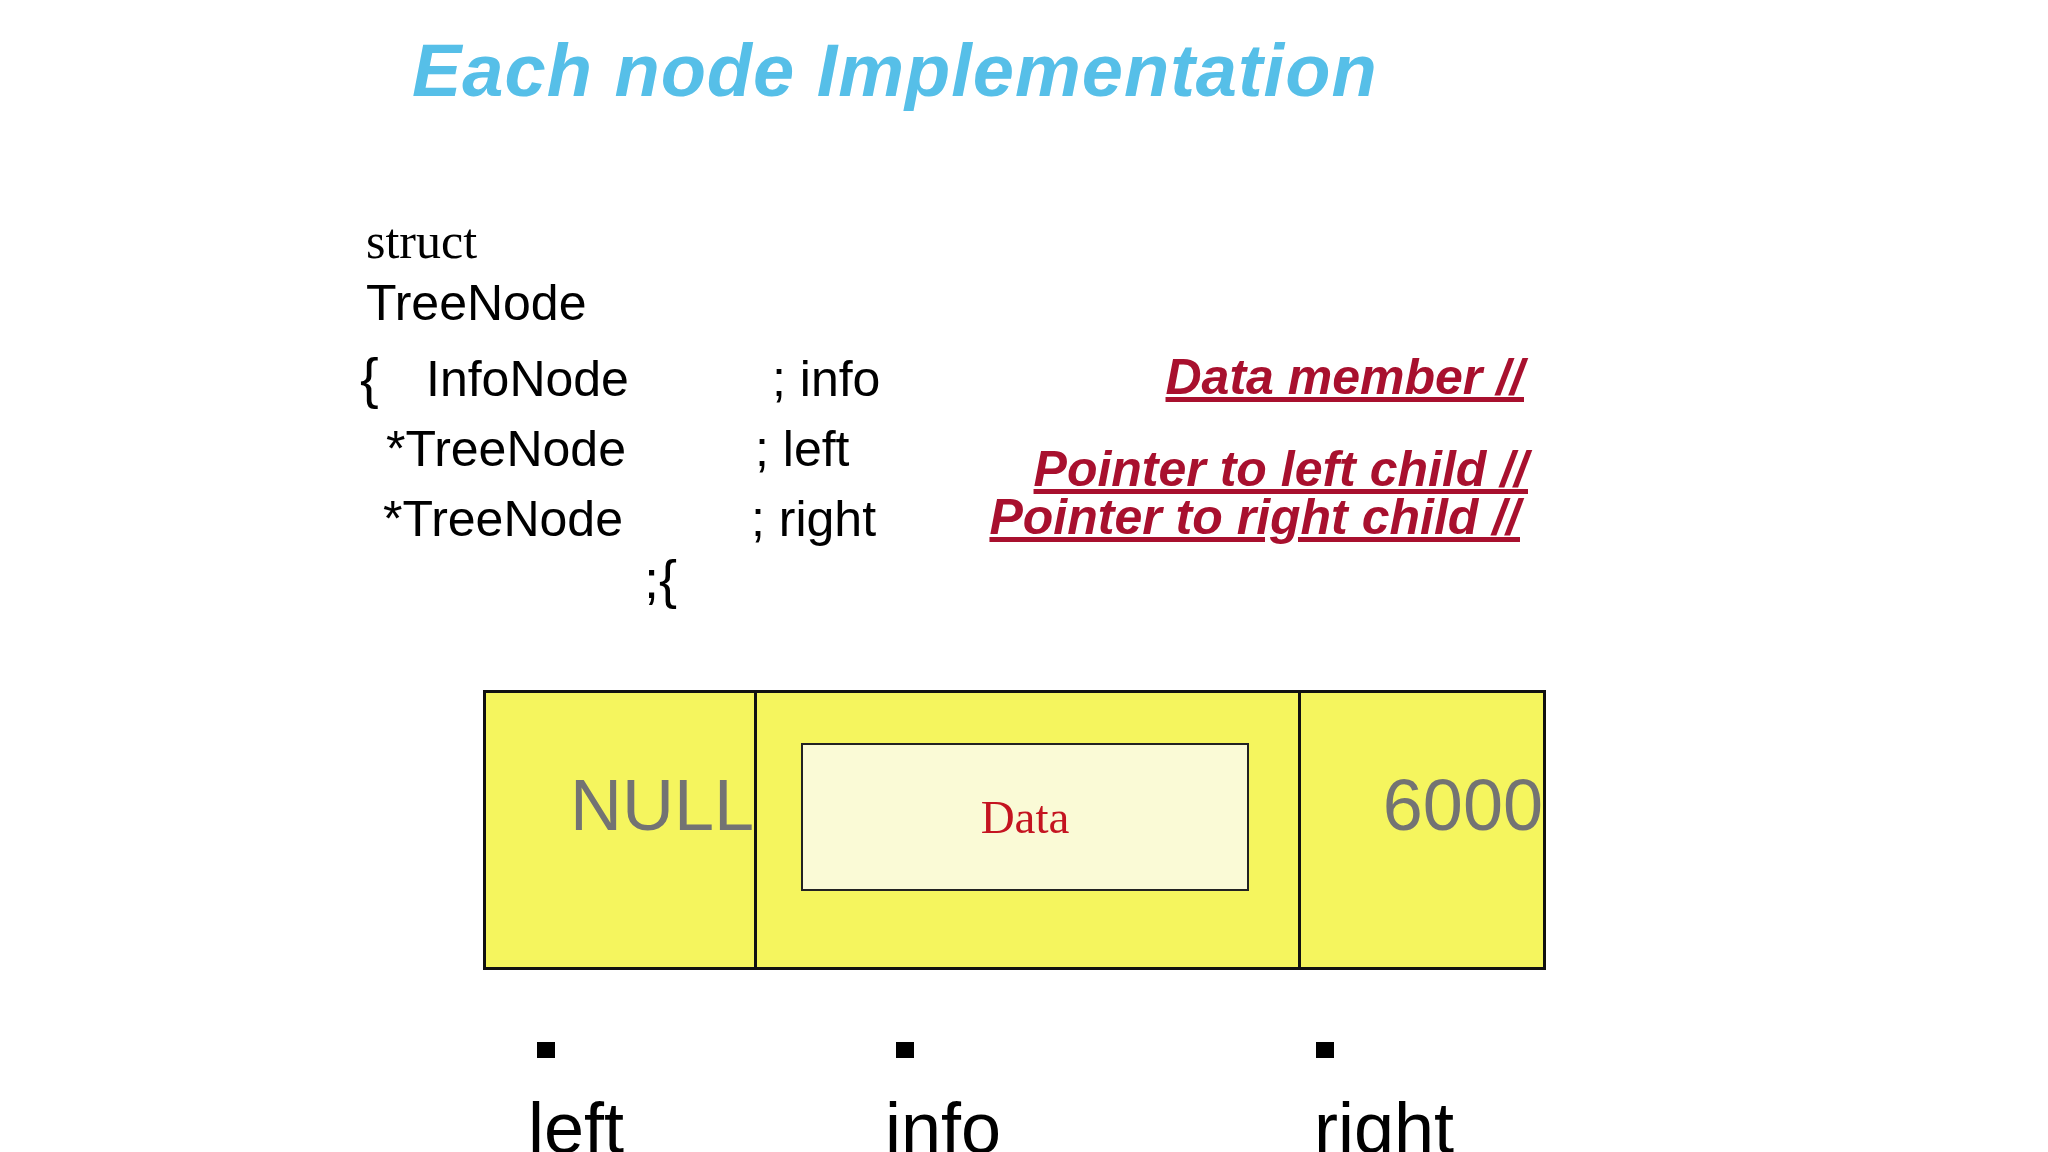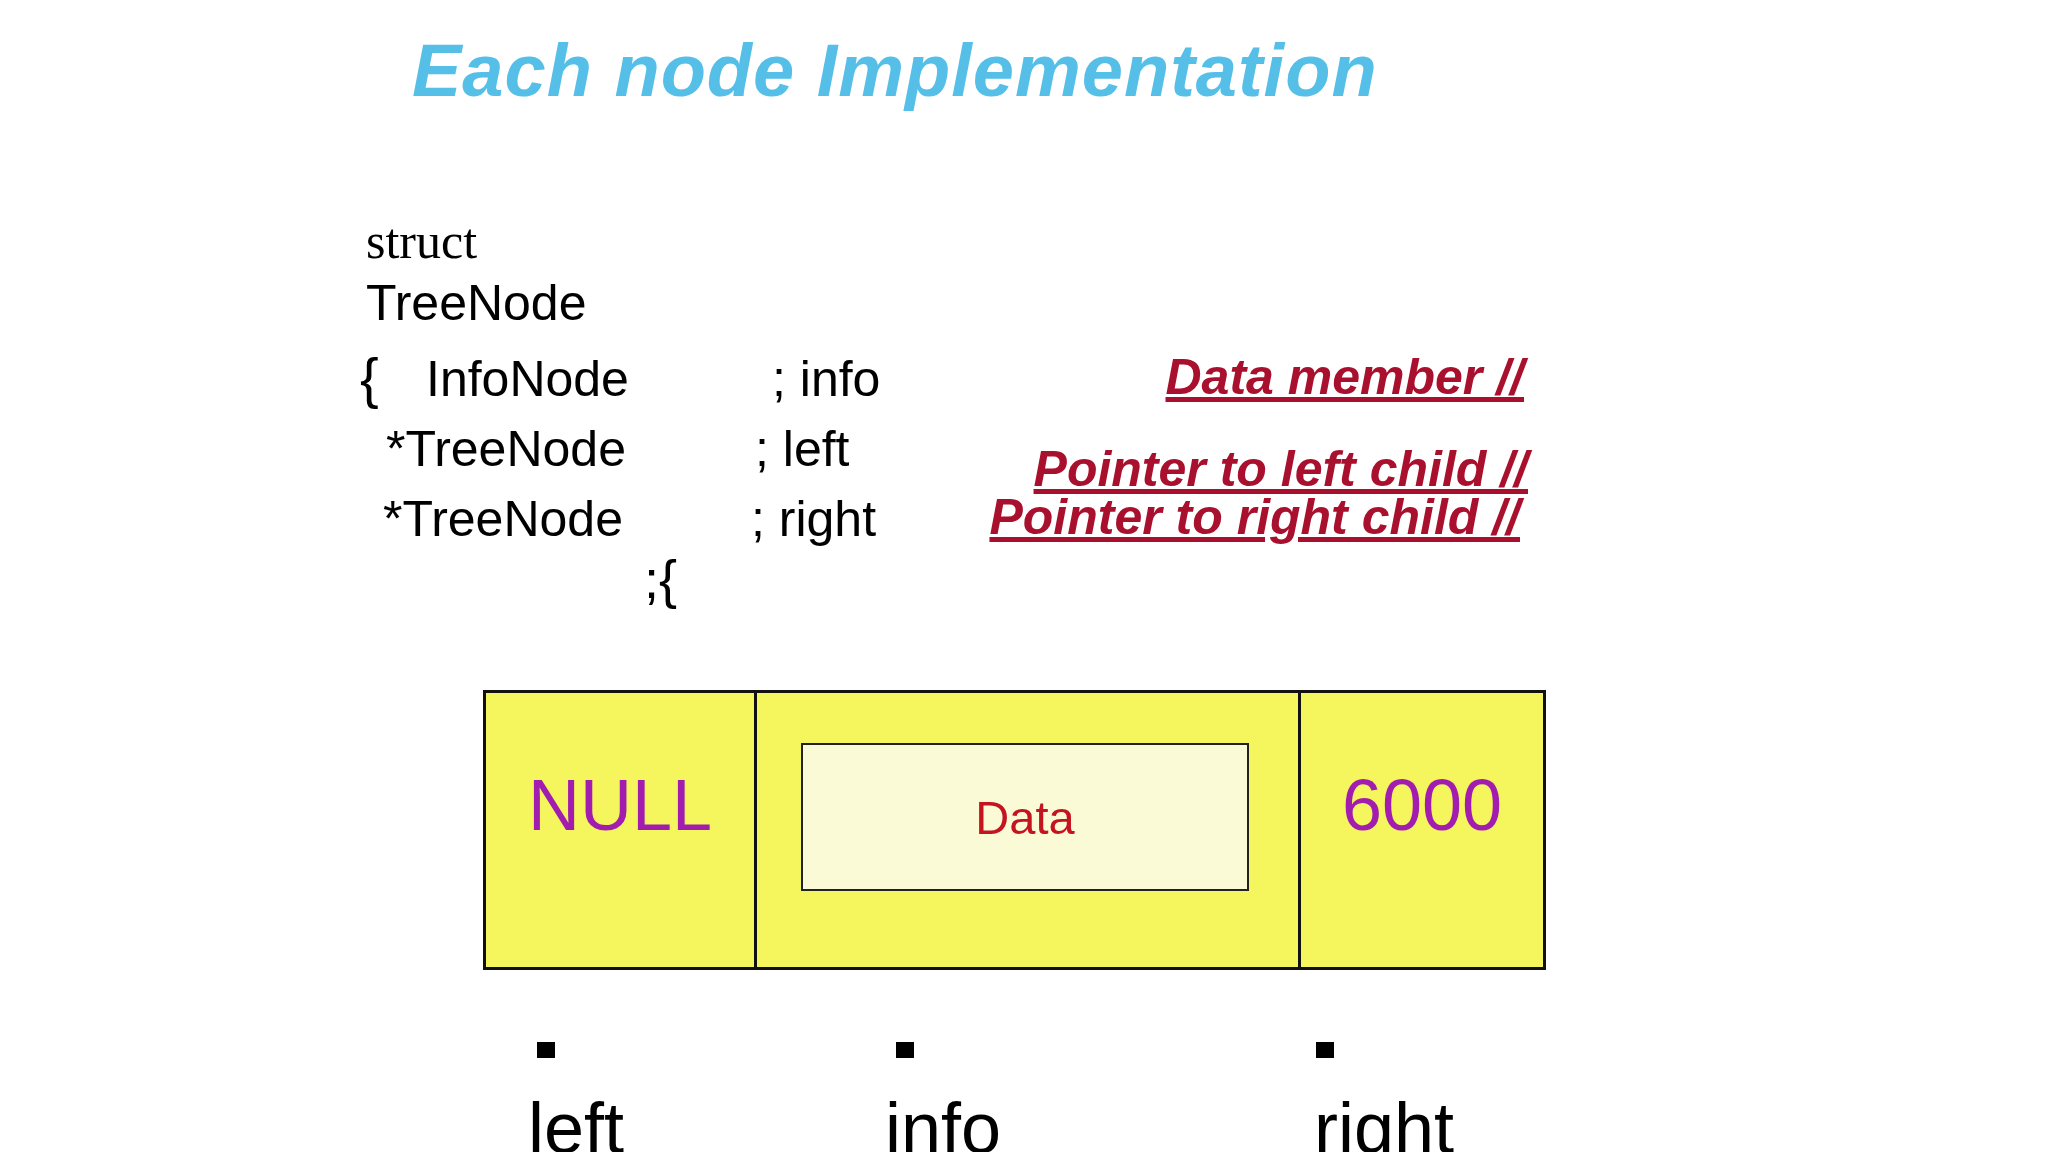--- a/index.html
+++ b/index.html
@@ -46,37 +46,38 @@
     border: 3px solid #111;
   }
   .divider {
     position: absolute; top: 0; bottom: 0;
     width: 3px; background: #111;
   }
   .cell-text {
     position: absolute;
     font-size: 72px;
     line-height: 1;
-    color: #a21caf;
-    text-align: center;
+    color: #737373;
+    text-align: right;
   }
   .data-box {
     position: absolute;
     left: 315px; top: 50px;
     width: 444px; height: 144px;
     background: var(--inner-cream, #FAFAD6);
     border: 2px solid #222;
     display: flex;
     align-items: center;
     justify-content: center;
   }
   .data-box span {
     font-size: 47px;
     color: var(--data-red, #C41420);
     line-height: 1;
+    font-family: Liberation Serif, serif;
   }
 
   
   .bullet {
     position: absolute;
     width: 18px; height: 16px;
     background: #000;
   }
   .field-label {
     font-size: 72px;

